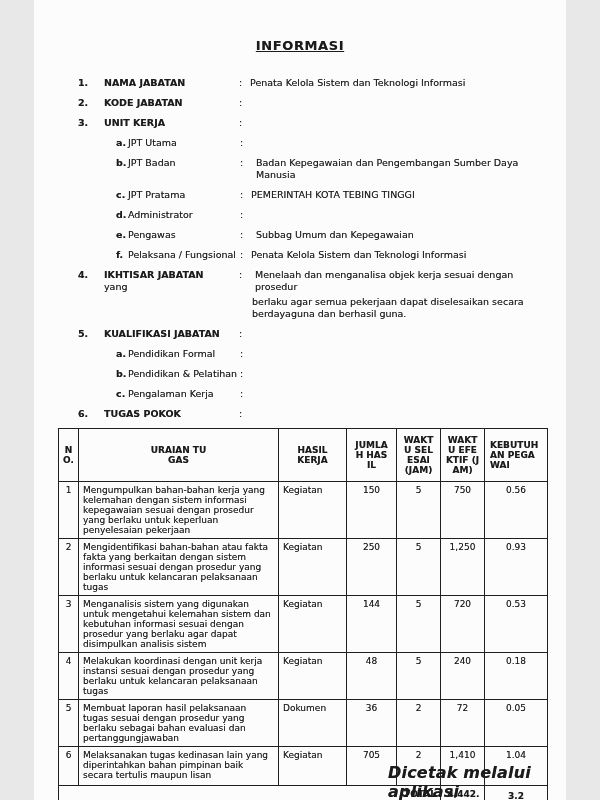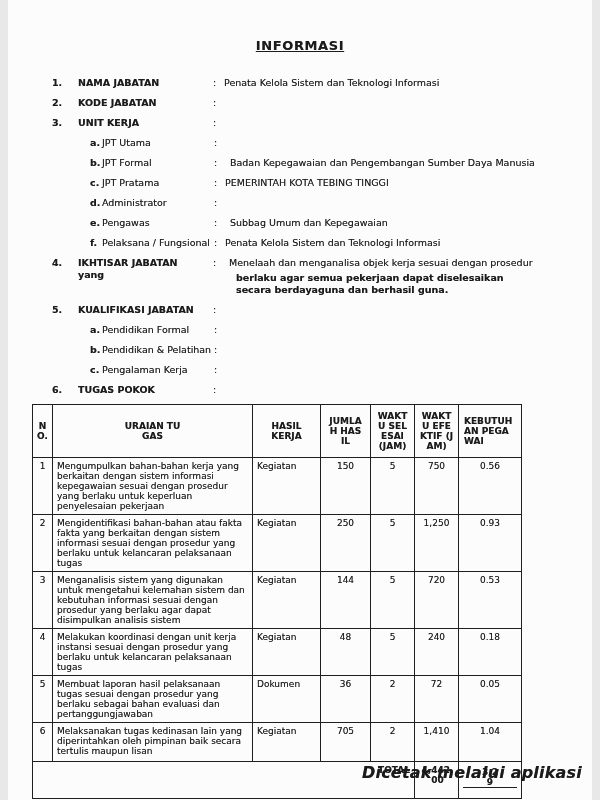--- a/index.html
+++ b/index.html
@@ -1,19 +1,19 @@
 <!DOCTYPE html>
 <html><head>
 <meta charset="utf-8">
 <style>
   html,body{margin:0;padding:0;}
   body{background:#e8e8e8;}
   .page{
     position:relative;
-    width:584px;height:800px;
+    width:532px;height:800px;
     margin:0 auto;
     background:#fcfcfc;
     font-family:"DejaVu Sans","Liberation Sans",sans-serif;
     color:#1b1b1b;
     overflow:hidden;
     text-shadow:0 0 .4px rgba(20,20,20,.55);
   }
   
   .title-block{padding-top:38px;text-align:center;}
   .title-line{
@@ -24,22 +24,22 @@
   .fields{margin-top:24px;padding-left:44px;padding-right:30px;}
   .drow{display:flex;font-size:9.5px;line-height:12px;margin-bottom:8px;}
   .drow .num{width:26px;font-weight:700;flex:none;}
   .drow .dlabel{width:135px;flex:none;font-weight:700;}
   .drow.sub .sind{width:12px;flex:none;}
   .drow.sub .sletter{width:12px;flex:none;font-weight:700;}
   .drow.sub .slabel{width:112px;flex:none;font-weight:400;}
   .colon{width:11px;flex:none;}
   .dval{flex:1;}
   .vpad{padding-left:5px;}
-  .label-suffix{font-weight:700;}
-  .cont{margin-left:12px;margin-top:3px;width:272px;font-weight:bold;}
+  .label-suffix{font-weight:400;}
+  .cont{margin-left:2px;margin-top:3px;width:272px;}
   .gap-top{margin-top:4px;}
   
   table.tugas{
     margin:6px 0 0 24px;
     width:489px;
     border-collapse:collapse;
     table-layout:fixed;
     font-size:9px;line-height:10px;
   }
   table.tugas th,table.tugas td{
@@ -112,21 +112,21 @@
       <span class="sletter">a.</span>
       <span class="slabel">JPT Utama</span>
       <span class="colon">:</span>
       <span class="dval"></span>
     </div>
 
     <div class="drow sub">
       <span class="num"></span>
         <span class="sind"></span>
       <span class="sletter">b.</span>
-      <span class="slabel">JPT Formal</span>
+      <span class="slabel">JPT Badan</span>
       <span class="colon">:</span>
       <span class="dval vpad">Badan Kepegawaian dan Pengembangan Sumber Daya Manusia</span>
     </div>
 
     <div class="drow sub">
       <span class="num"></span>
         <span class="sind"></span>
       <span class="sletter">c.</span>
       <span class="slabel">JPT Pratama</span>
       <span class="colon">:</span>
@@ -230,21 +230,21 @@
         <th><span class="hw w-hasil">HASIL KERJA</span></th>
         <th><span class="hw w-jumlah">JUMLAH HASIL</span></th>
         <th><span class="hw w-selesai">WAKTU SELESAI (JAM)</span></th>
         <th><span class="hw w-efektif">WAKTU EFEKTIF (JAM)</span></th>
         <th><span class="hw w-kebutuhan">KEBUTUHAN PEGAWAI</span></th>
       </tr>
     </thead>
     <tbody>
       <tr class="r1">
         <td class="c">1</td>
-        <td>Mengumpulkan bahan-bahan kerja yang berkaitan dengan sistem informasi kepegawaian sesuai dengan prosedur yang berlaku untuk keperluan penyelesaian pekerjaan</td>
+        <td>Mengumpulkan bahan-bahan kerja yang kelemahan dengan sistem informasi kepegawaian sesuai dengan prosedur yang berlaku untuk keperluan penyelesaian pekerjaan</td>
         <td>Kegiatan</td>
         <td class="c">150</td>
         <td class="c">5</td>
         <td class="c">750</td>
         <td class="c">0.56</td>
       </tr>
       <tr class="r2">
         <td class="c">2</td>
         <td>Mengidentifikasi bahan-bahan atau fakta fakta yang berkaitan dengan sistem informasi sesuai dengan prosedur yang berlaku untuk kelancaran pelaksanaan tugas</td>
         <td>Kegiatan</td>
@@ -275,21 +275,21 @@
         <td class="c">5</td>
         <td>Membuat laporan hasil pelaksanaan tugas sesuai dengan prosedur yang berlaku sebagai bahan evaluasi dan pertanggungjawaban</td>
         <td>Dokumen</td>
         <td class="c">36</td>
         <td class="c">2</td>
         <td class="c">72</td>
         <td class="c">0.05</td>
       </tr>
       <tr class="r6">
         <td class="c">6</td>
-        <td>Melaksanakan tugas kedinasan lain yang diperintahkan oleh pimpinan baik secara tertulis maupun lisan</td>
+        <td>Melaksanakan tugas kedinasan lain yang diperintahkan bahan pimpinan baik secara tertulis maupun lisan</td>
         <td>Kegiatan</td>
         <td class="c">705</td>
         <td class="c">2</td>
         <td class="c">1,410</td>
         <td class="c">1.04</td>
       </tr>
       <tr>
         <td class="t-label" colspan="5">TOTAL</td>
         <td class="t-val c">
           <span class="brk">4,442.00</span>

